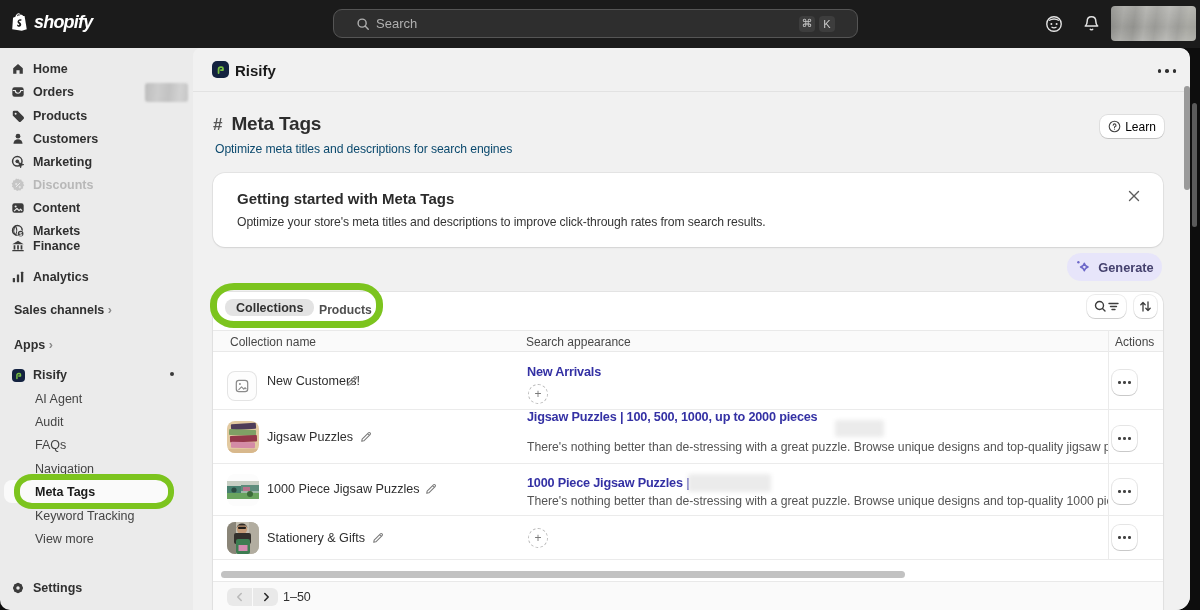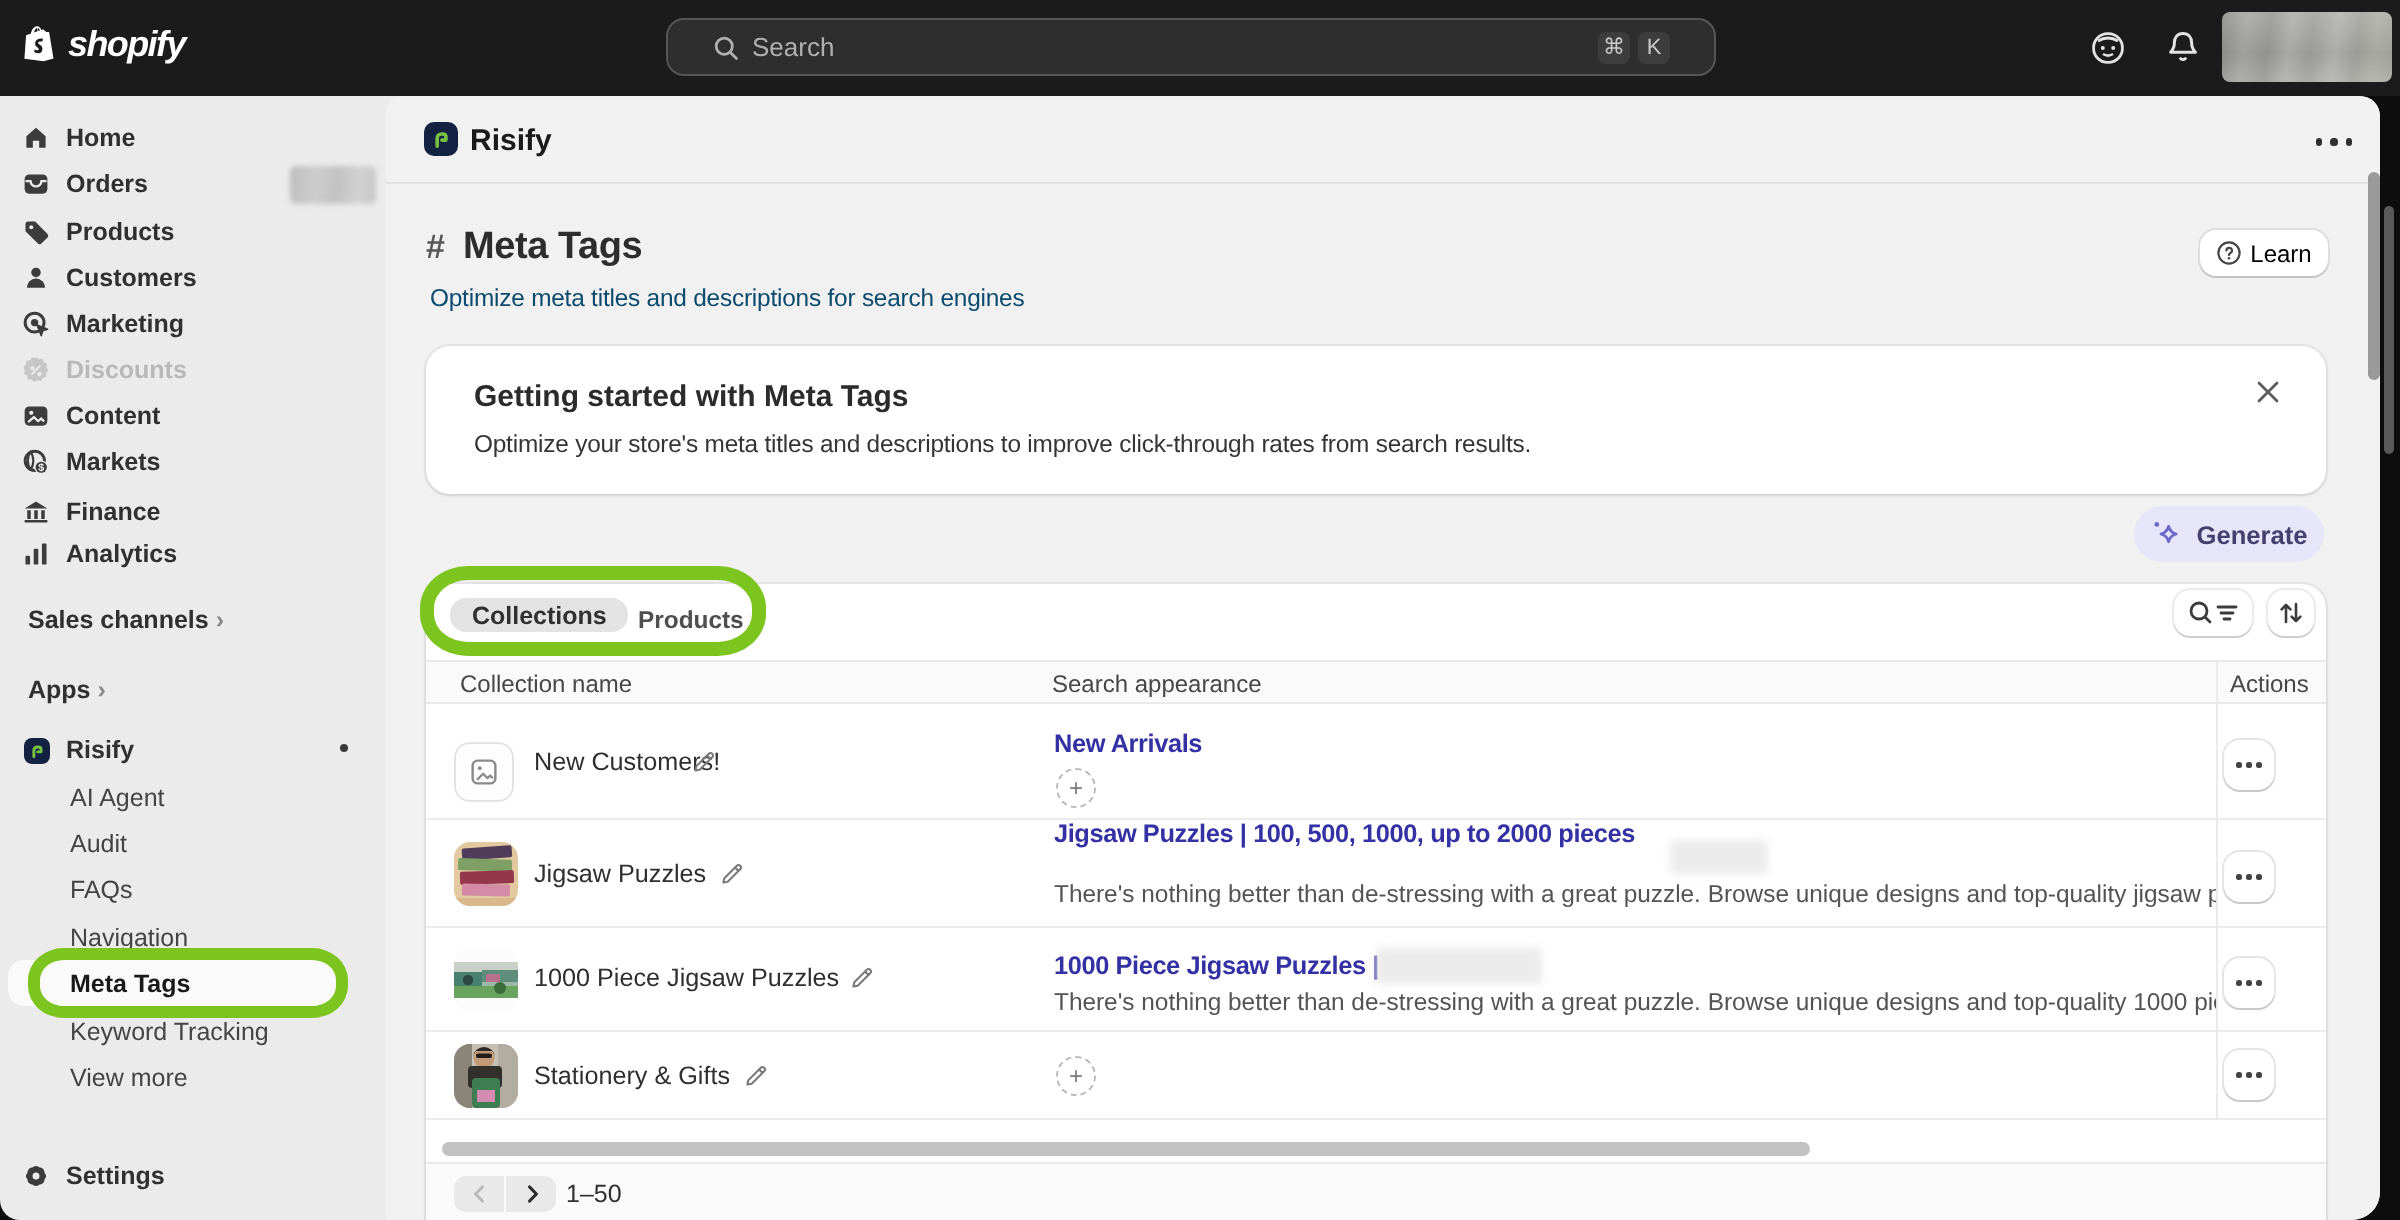--- a/index.html
+++ b/index.html
@@ -203,21 +203,21 @@
           <svg width="14" height="14" viewBox="0 0 16 16">
             <circle cx="7.3" cy="7.3" r="5.5" fill="none" stroke="#3c3c3c" stroke-width="1.7"></circle>
             <path d="M7.3 1.8 a9.5 9.5 0 0 0 0 11 M6.9 1.8 a9.5 9.5 0 0 1 0 11" fill="none" stroke="#3c3c3c" stroke-width="1.2" transform="translate(-2.2 0)"></path>
             <circle cx="11" cy="11" r="3.9" fill="#ebebeb"></circle>
             <circle cx="11" cy="11" r="3.2" fill="#3c3c3c"></circle>
             <text x="9.3" y="13.2" font-size="6.2" font-weight="bold" fill="#ebebeb" font-family="Liberation Sans">$</text>
           </svg>
         </span>
         <span class="nav-label">Markets</span>
       </div>
-    <div class="nav-item" style="top:196px">
+    <div class="nav-item" style="top:186px">
         <span class="ic">
           <svg width="14" height="14" viewBox="0 0 16 16">
             <path d="M1.5 6 8 2 14.5 6z" fill="#3c3c3c"></path>
             <path d="M3 7 h2 v5 h-2z M7 7 h2 v5 h-2z M11 7 h2 v5 h-2z M1.5 12.5 h13 v1.5 h-13z" fill="#3c3c3c"></path>
           </svg>
         </span>
         <span class="nav-label">Finance</span>
       </div>
     <div class="nav-item" style="top:217px">
         <span class="ic">

